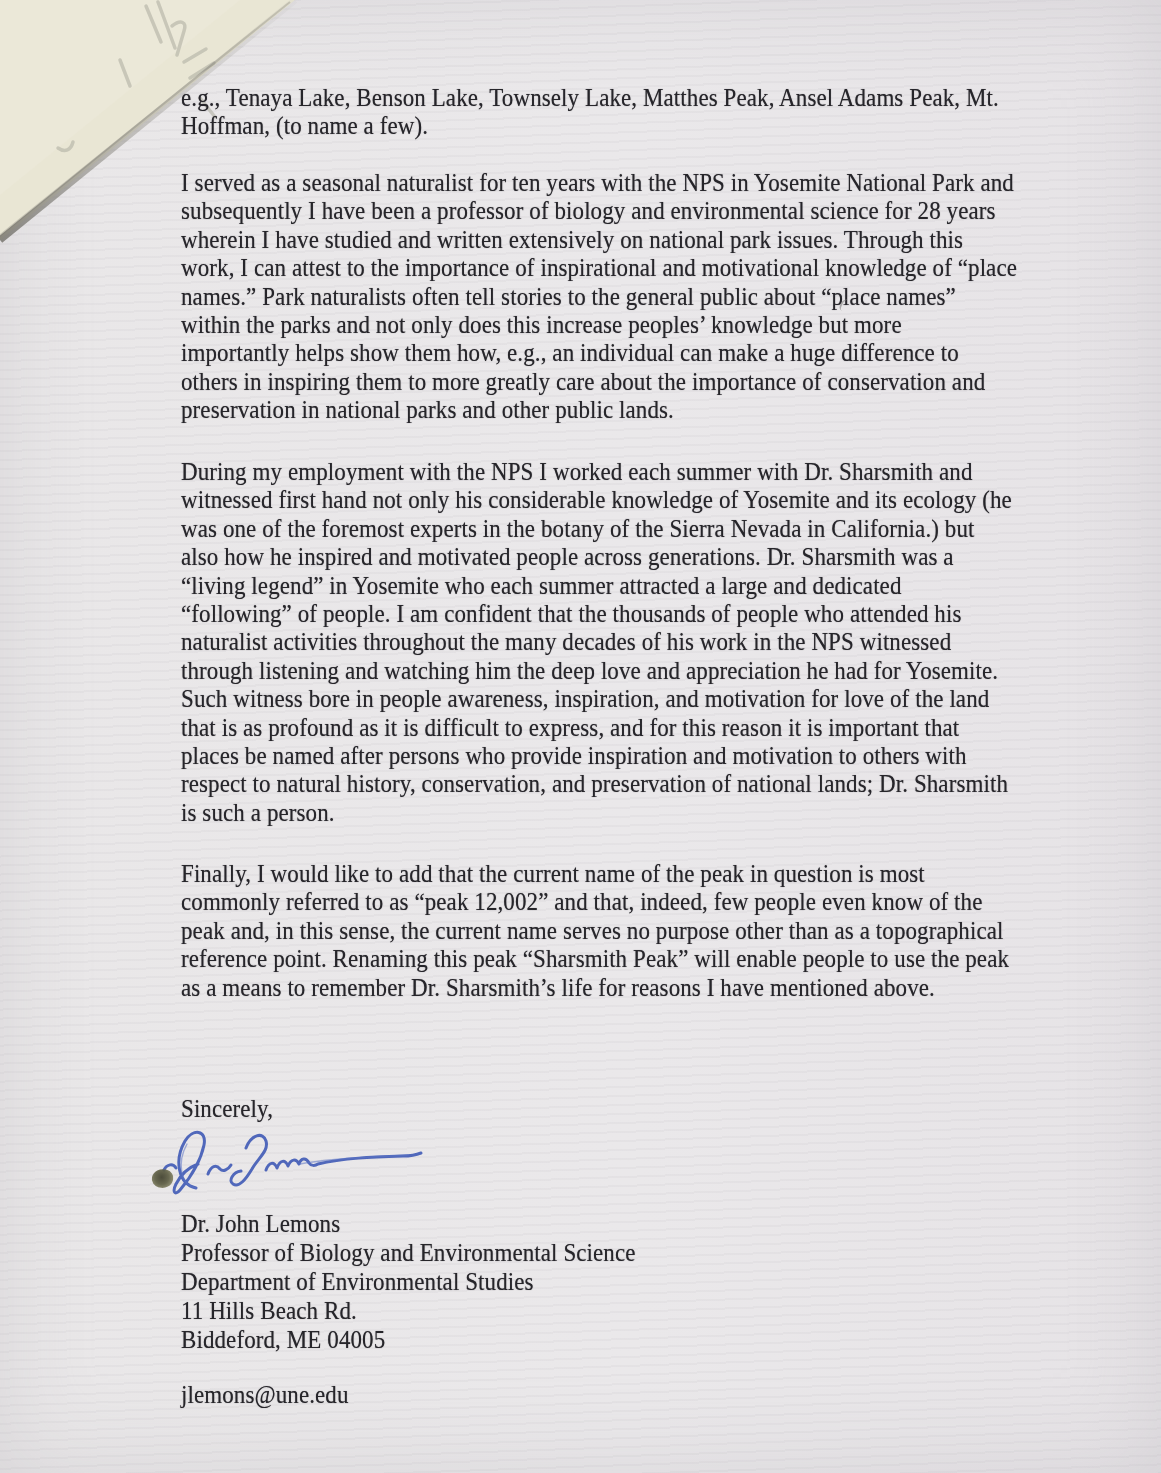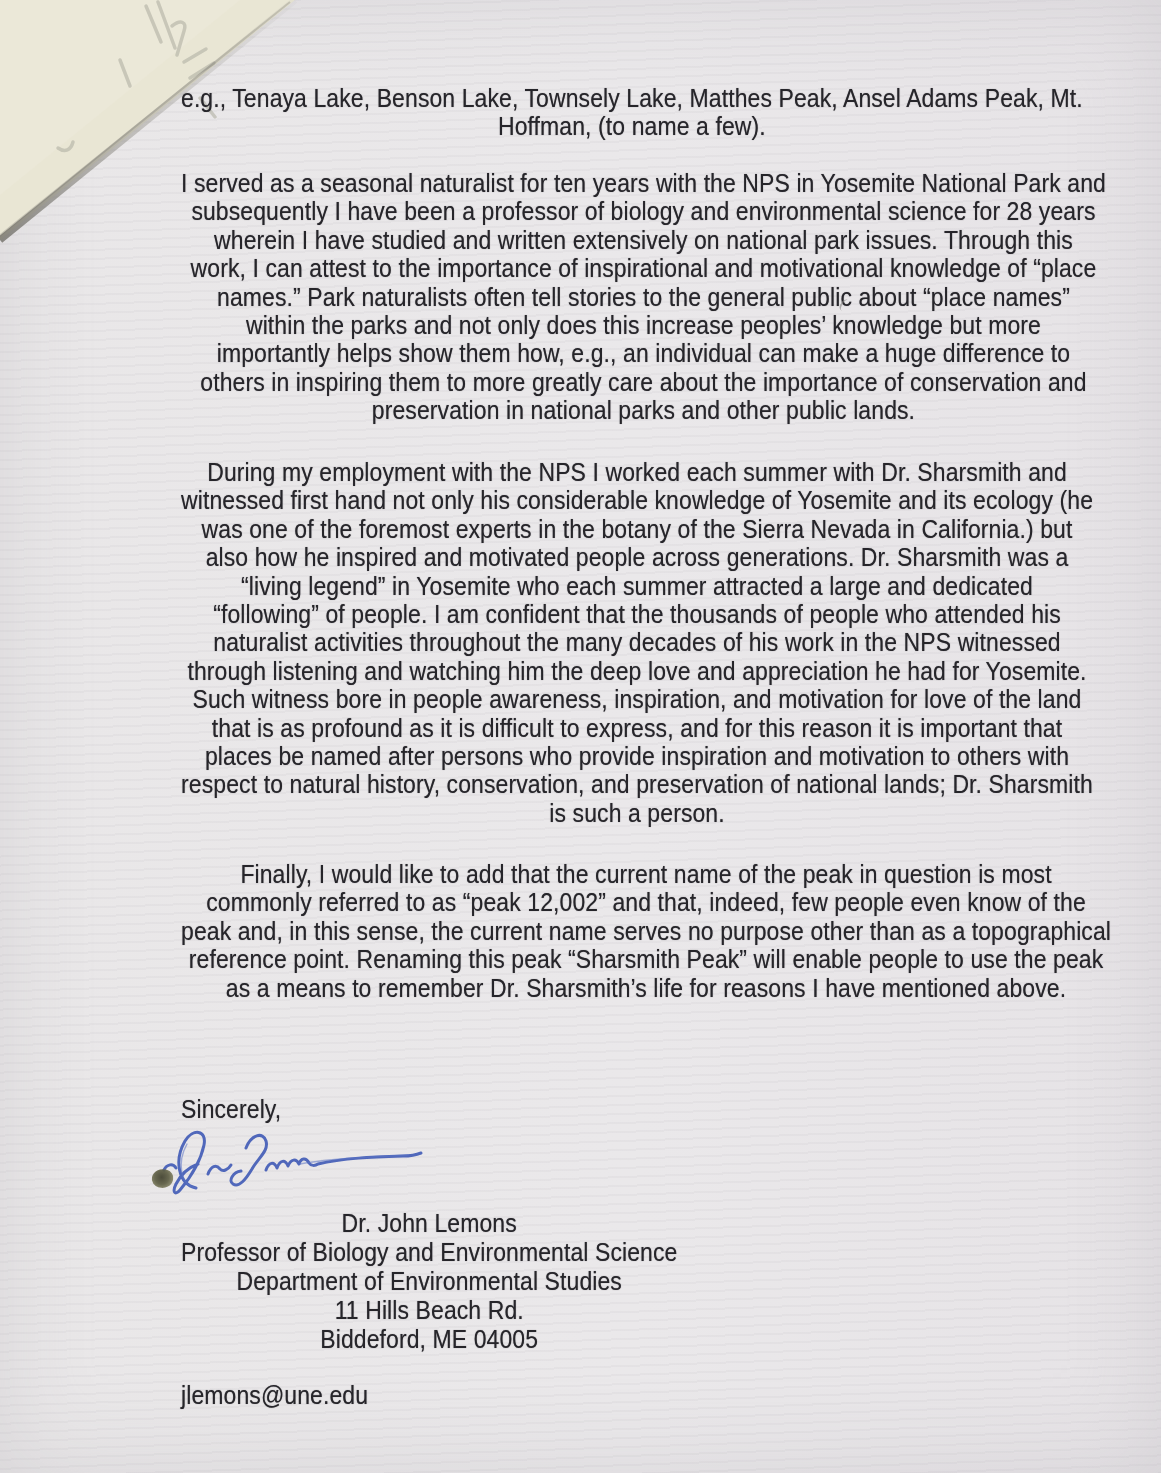--- a/index.html
+++ b/index.html
@@ -6,23 +6,22 @@
   #page{
     position:relative;
     width:1161px;height:1473px;
     background:
       repeating-linear-gradient(178deg,
         rgba(200,197,202,0.18) 0px, rgba(200,197,202,0.18) 2px,
         rgba(0,0,0,0) 2px, rgba(0,0,0,0) 9px),
       linear-gradient(90deg, #e9e7e8 0%, #eae8ea 55%, #e6e3e6 100%);
     box-shadow: inset 0 0 90px rgba(176,171,180,0.30);
     overflow:hidden;
-    font-family:Liberation Sans, sans-serif;
+    font-family:Liberation Serif, serif;
     color:#26252a;
-    text-align:center;
   }
   .textblock{
     position:absolute;
     left:181px;
     font-size:25px;
     line-height:28.4px;
     white-space:pre;
     letter-spacing:0.1px;
     transform:scaleX(0.92);
     transform-origin:left top;

